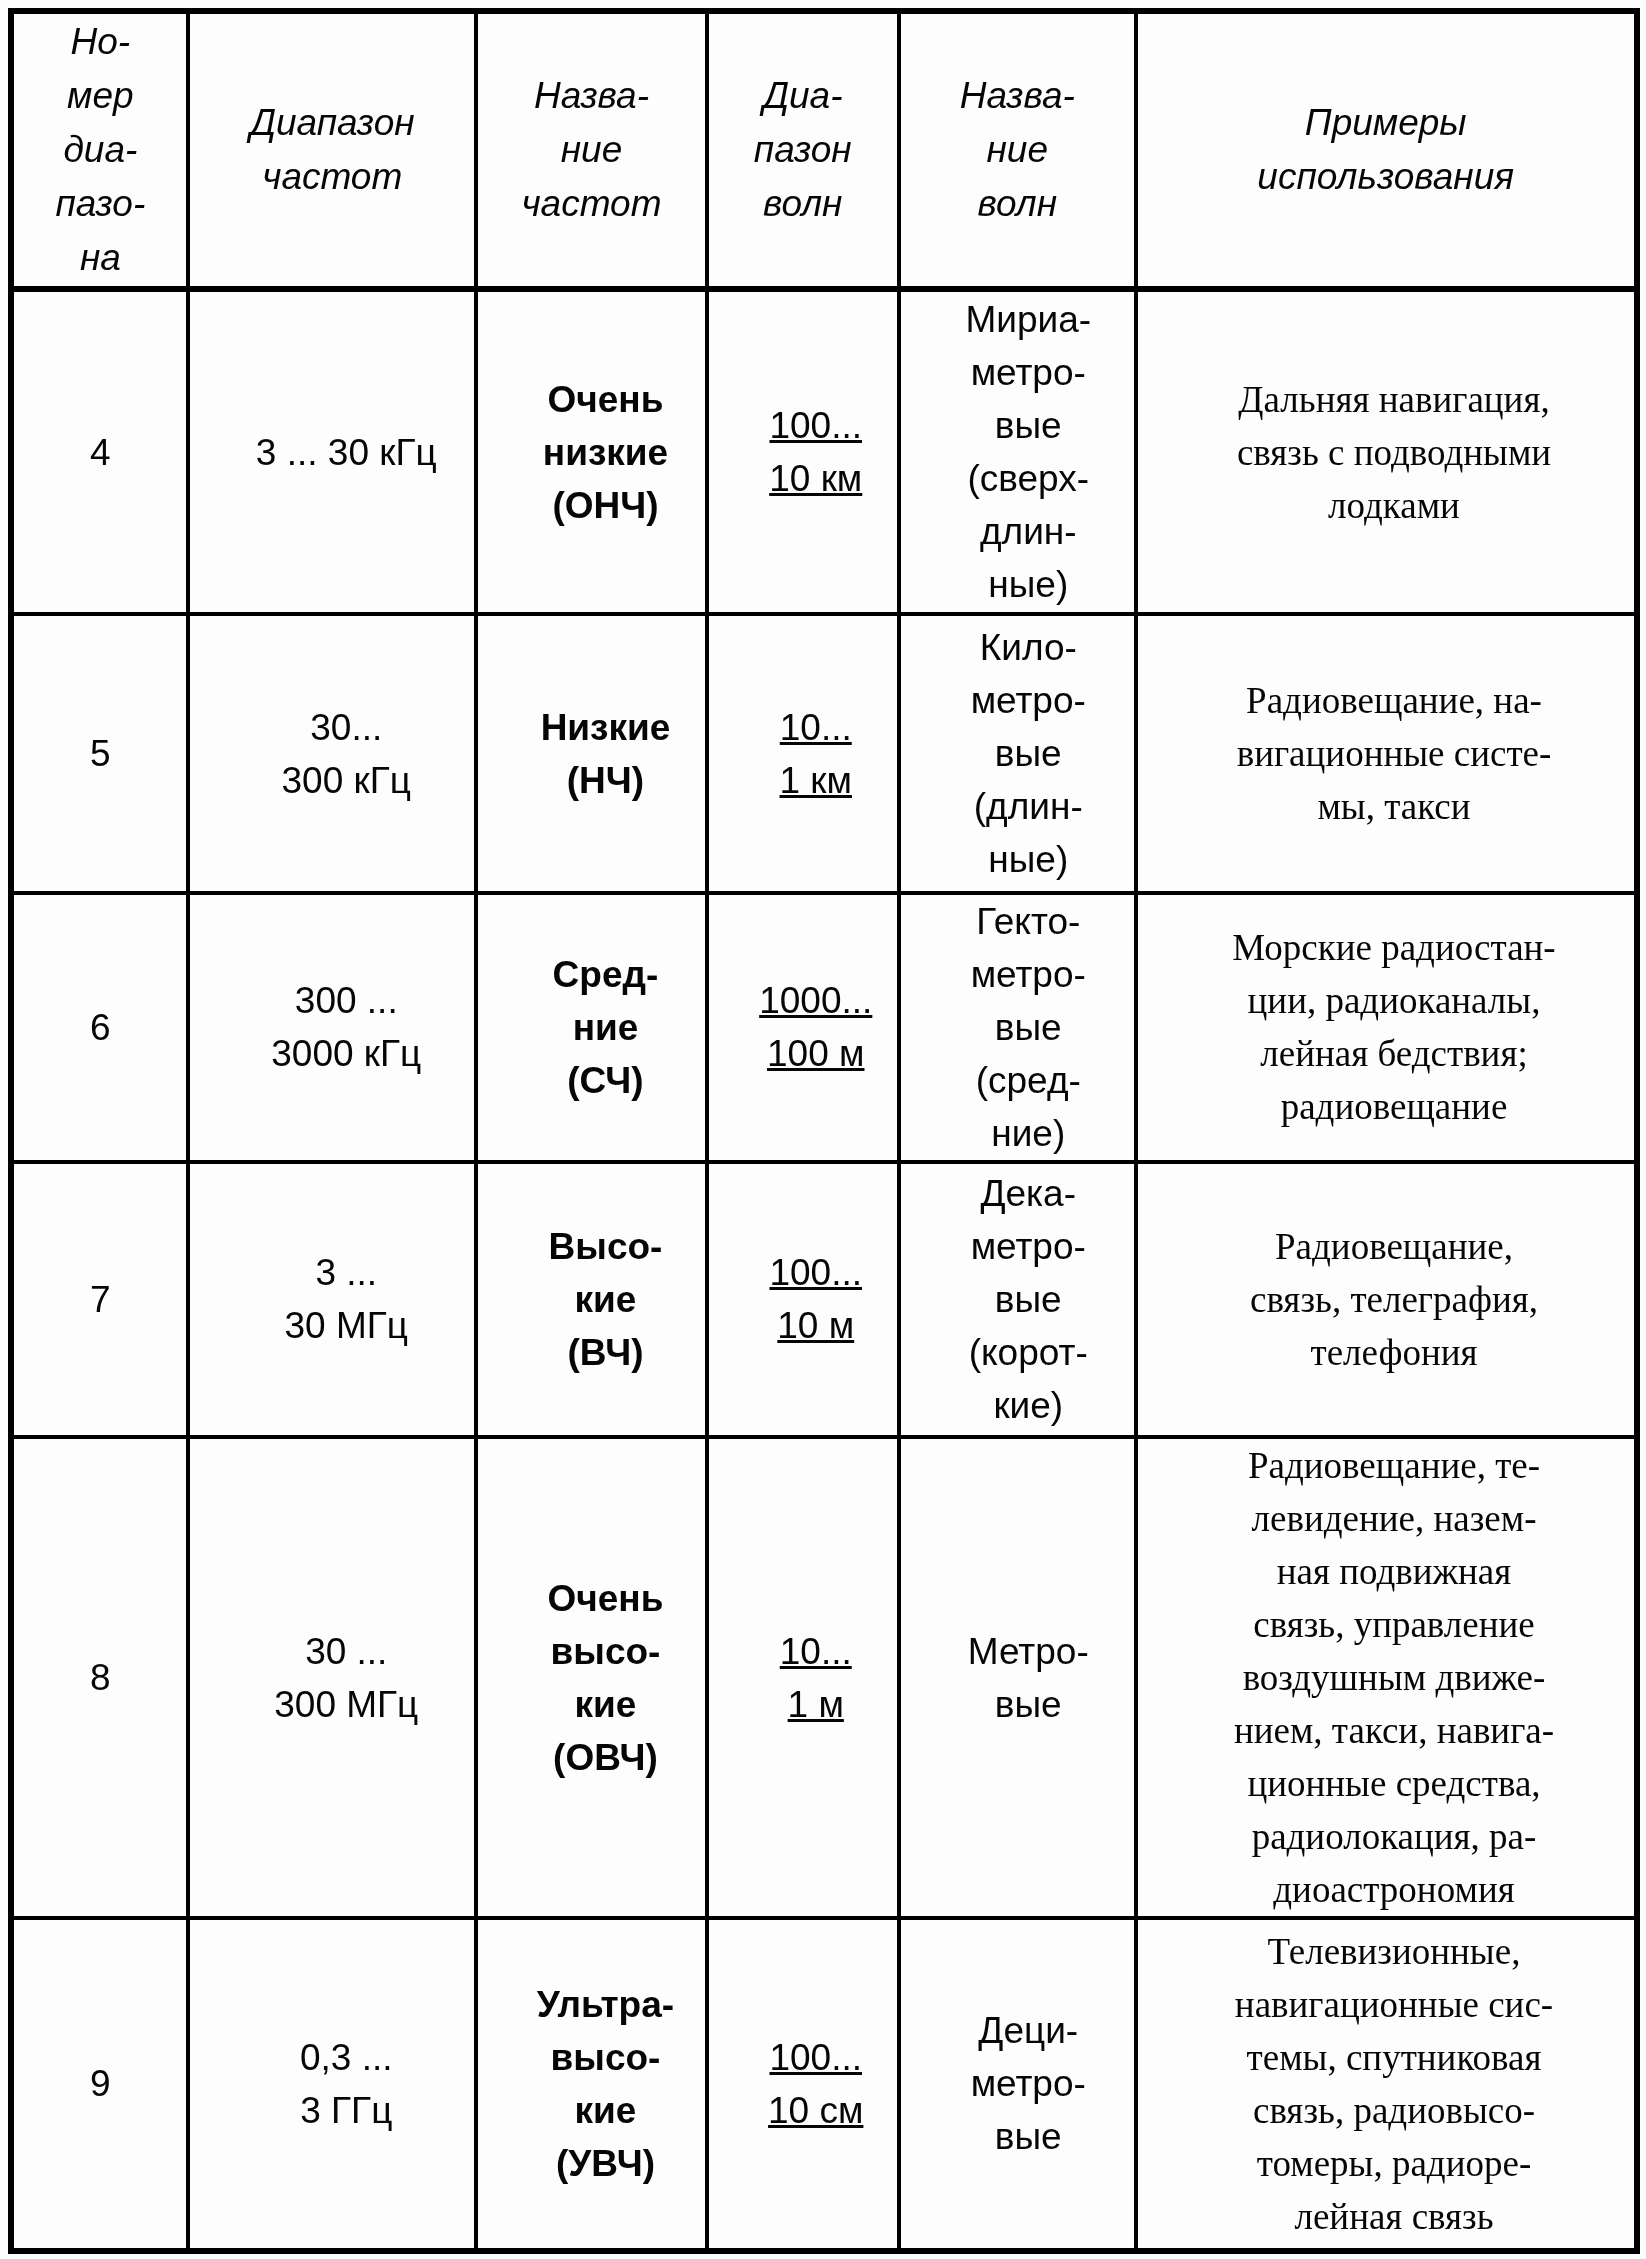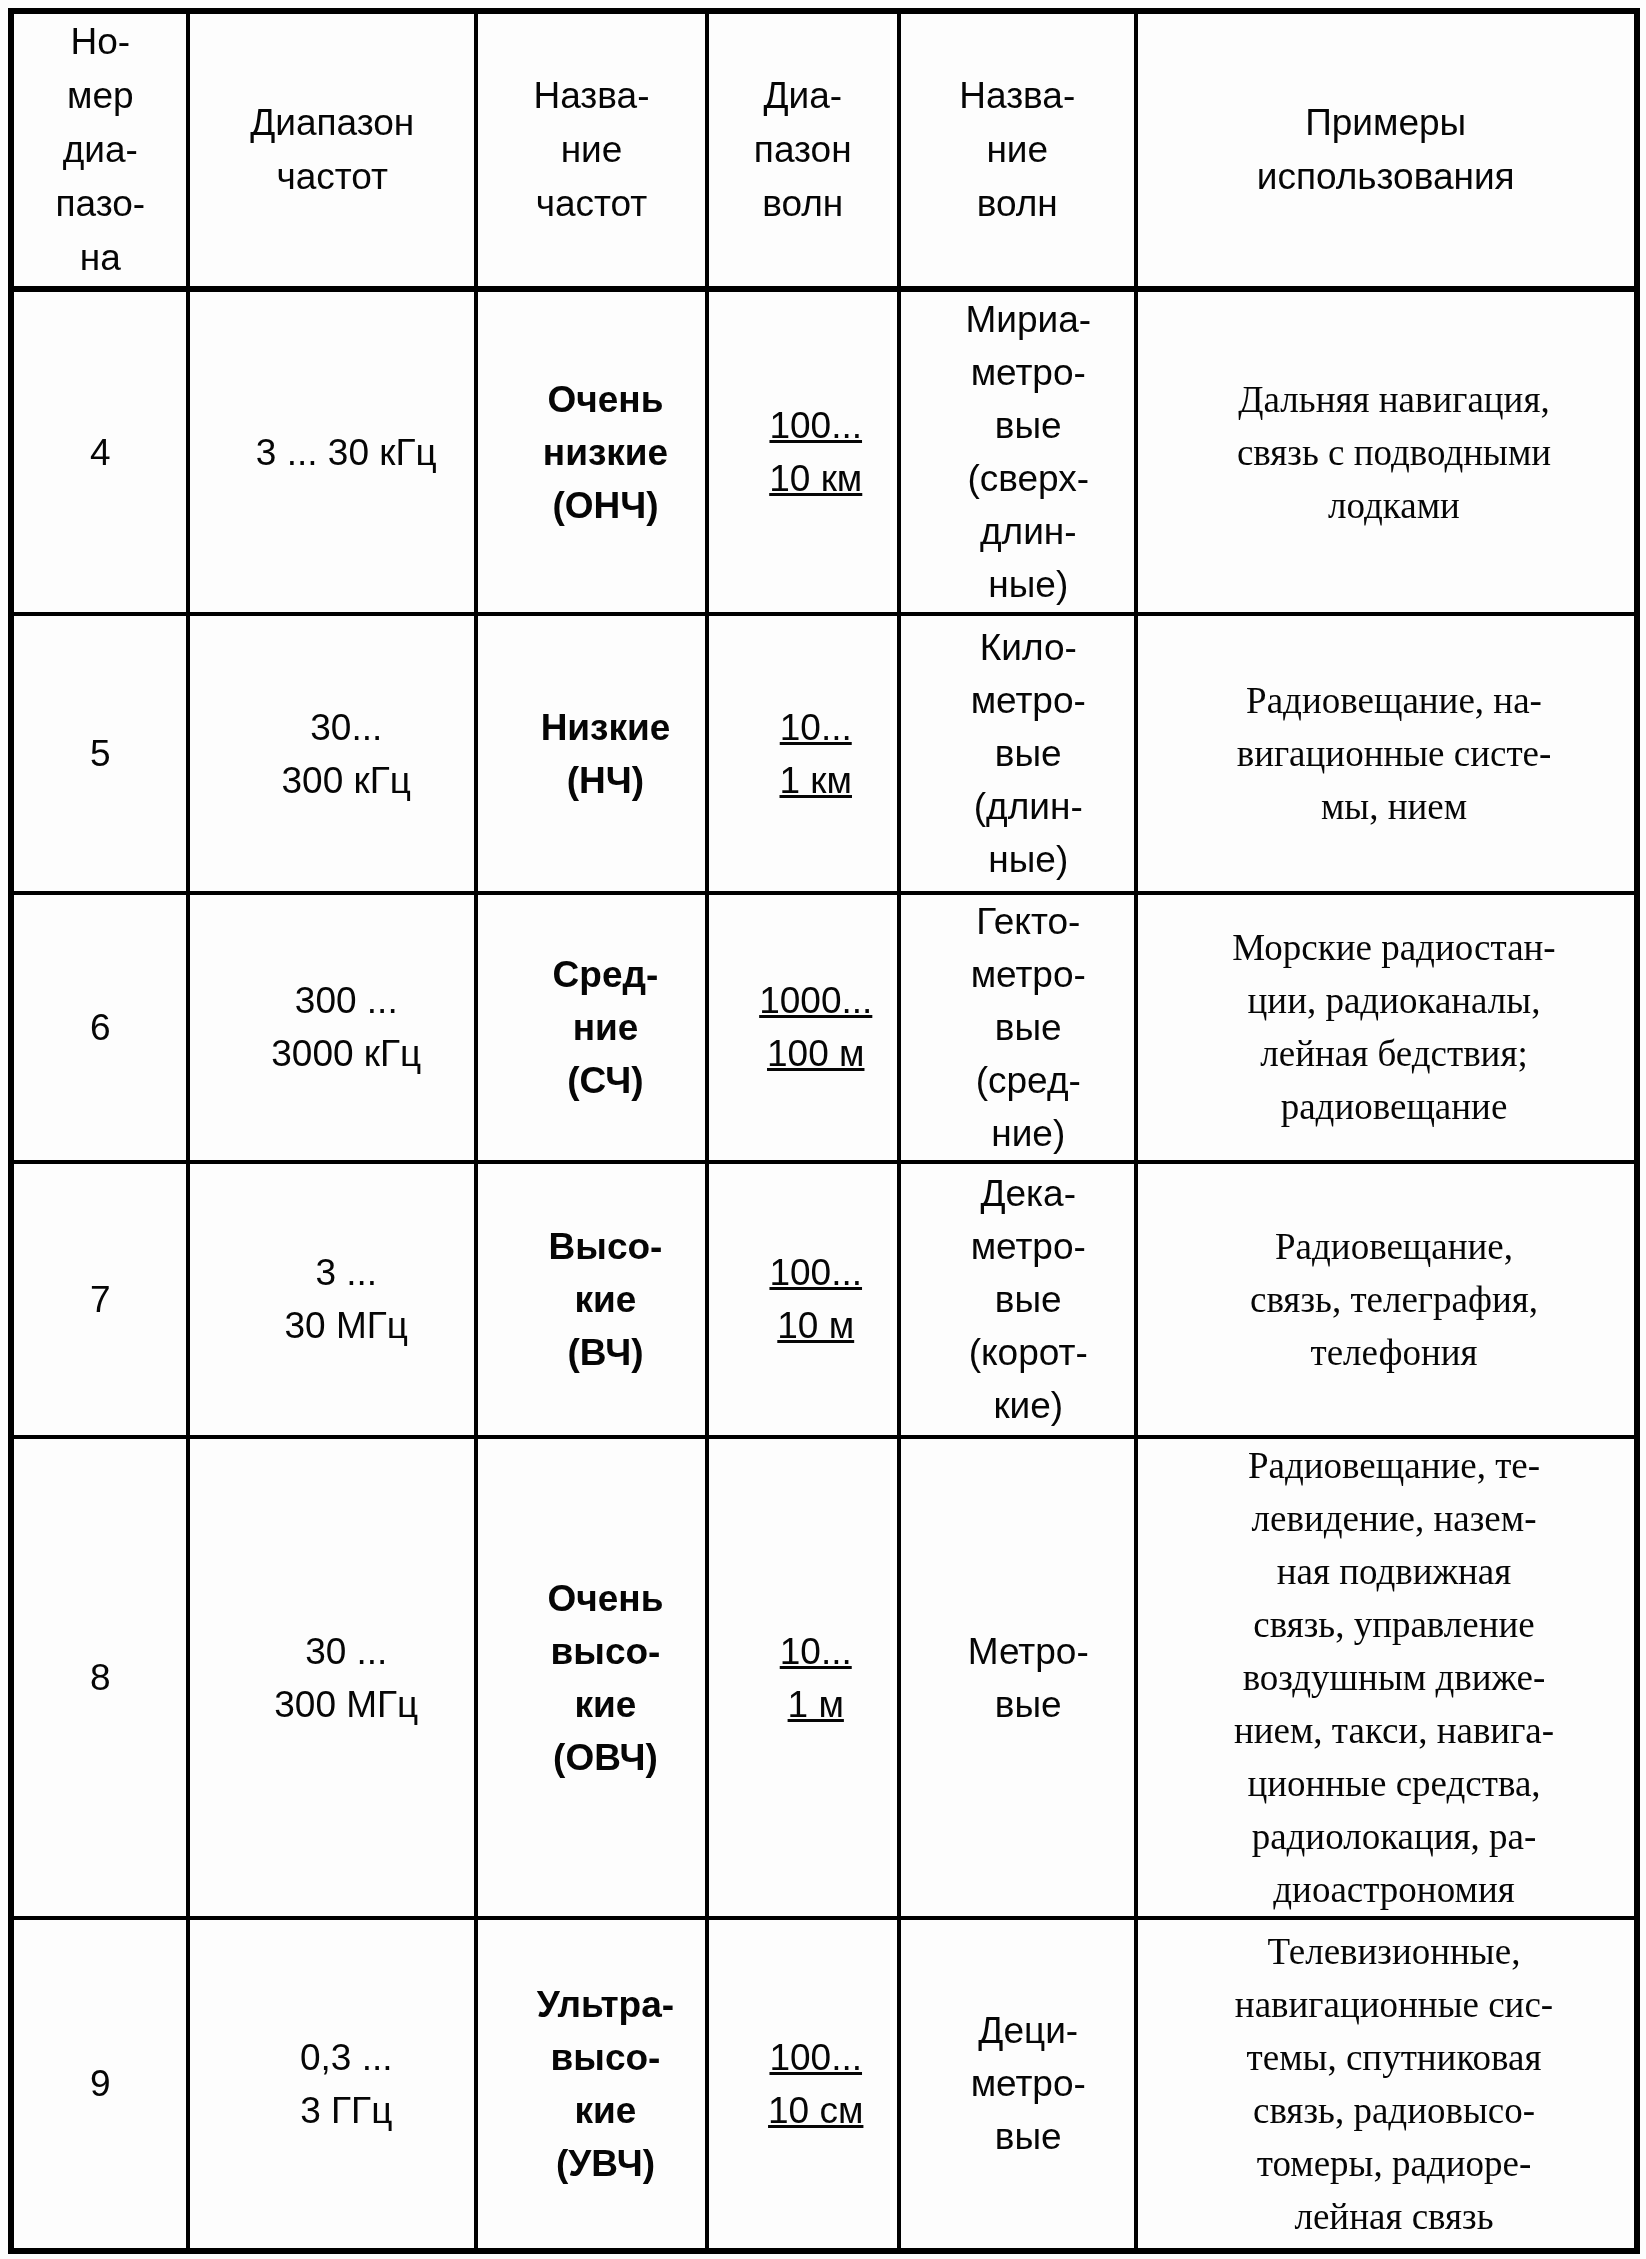--- a/index.html
+++ b/index.html
@@ -24,21 +24,21 @@
   }
   th{font-weight:400;text-align:center;line-height:54px;}
   thead th{border-bottom-width:6.5px;}
   td{text-align:center;}
   td.num{text-align:center;}
   td.freq{padding-left:28px;}
   td.fname{padding-left:28px;font-weight:bold;}
   td.wrange{padding-left:26px;text-decoration:underline;}
   td.wname{padding-left:22px;}
   td.usage{padding-left:24px;padding-right:7.4px;font-family:Liberation Serif, serif;}
-  tr.rh{height:278px;}
+  tr.rh{height:278px;font-style:italic;}
   tr.r4{height:325px;}
   tr.r5{height:278px;}
   tr.r6{height:269px;}
   tr.r7{height:275px;}
   tr.r8{height:477px;}
   tr.r9{height:332px;}
 </style>
 </head>
 <body>
 
@@ -101,21 +101,21 @@
 (НЧ)</td>
         <td class="wrange">10...
 1 км</td>
         <td class="wname">Кило-
 метро-
 вые
 (длин-
 ные)</td>
         <td class="usage">Радиовещание, на-
 вигационные систе-
-мы, нием</td>
+мы, такси</td>
       </tr>
       <tr class="r6">
         <td class="num">6</td>
         <td class="freq">300 ...
 3000 кГц</td>
         <td class="fname">Сред-
 ние
 (СЧ)</td>
         <td class="wrange">1000...
 100 м</td>

